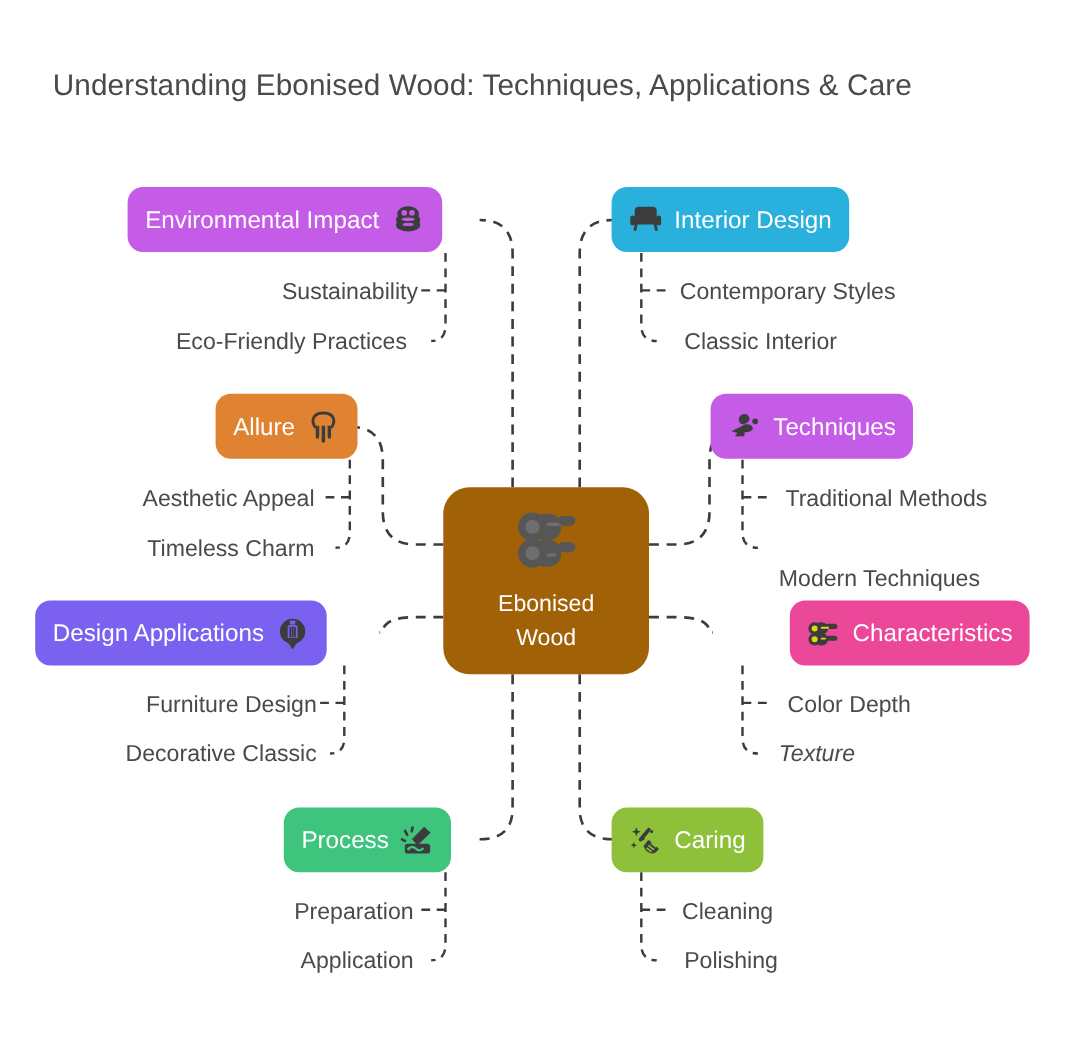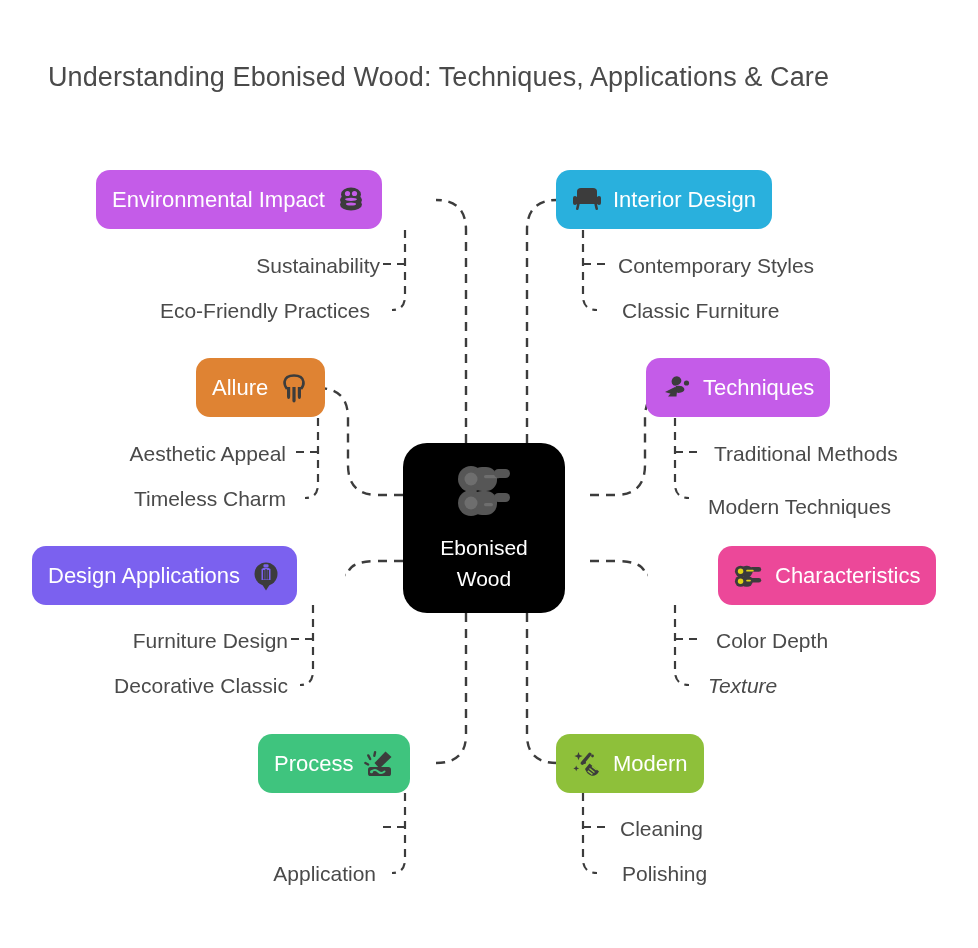--- a/index.html
+++ b/index.html
@@ -36,22 +36,22 @@
     font-size:22px;
     white-space:nowrap;
     line-height:1;
   }
   .node .ic{display:flex;align-items:center;justify-content:center;width:30px;height:30px;flex:0 0 30px;}
   .node .ic svg{display:block;}
 
   #central{
     position:absolute;
     left:403px; top:443px;
-    width:162px; height:170px;
-    background:#000000;
+    width:187px; height:170px;
+    background:#a16207;
     border-radius:24px;
     display:flex;flex-direction:column;
     align-items:center;justify-content:center;
     gap:4px;
   }
   #central .cic{margin-bottom:8px;}
   #central .ctext{
     color:#ffffff;font-size:21px;line-height:1.28;text-align:center;
   }
 
@@ -137,21 +137,21 @@
         <g fill="#565656">
           <rect x="40" y="6" width="16" height="9" rx="4.5"></rect>
           <rect x="40" y="30" width="16" height="9" rx="4.5"></rect>
         </g>
       </svg>
     </span>
     <div class="ctext">Ebonised</div>
     <div class="ctext">Wood</div>
   </div>
 
-  <div class="node" id="n-env" style="left:96px;top:170px;background:#c45ce8;justify-content:space-between;">
+  <div class="node" id="n-env" style="left:116px;top:170px;background:#c45ce8;justify-content:space-between;">
     <span class="label">Environmental Impact</span>
     <span class="ic">
       <svg width="28" height="28" viewBox="0 0 28 28">
         <g fill="#3c3c3c">
           <ellipse cx="14" cy="18.5" rx="11" ry="6"></ellipse>
           <ellipse cx="14" cy="14" rx="11" ry="6"></ellipse>
           <ellipse cx="14" cy="8.5" rx="10" ry="7"></ellipse>
         </g>
         <g fill="#c45ce8">
           <circle cx="10.5" cy="7.5" r="2.6"></circle>
@@ -174,21 +174,21 @@
           <rect x="4.5" y="16" width="2.6" height="7" rx="1.2" transform="rotate(13 5.8 19.5)"></rect>
           <rect x="22.9" y="16" width="2.6" height="7" rx="1.2" transform="rotate(-13 24.2 19.5)"></rect>
           <rect x="1" y="9" width="4" height="9" rx="2"></rect>
           <rect x="25" y="9" width="4" height="9" rx="2"></rect>
         </g>
       </svg>
     </span>
     <span class="label">Interior Design</span>
   </div>
   <div class="sub" style="left:618px;top:255px;">Contemporary Styles</div>
-  <div class="sub" style="left:622px;top:300px;">Classic Furniture</div>
+  <div class="sub" style="left:622px;top:300px;">Classic Interior</div>
 
   <div class="node" id="n-allure" style="left:196px;top:358px;background:#df8333;">
     <span class="label">Allure</span>
     <span class="ic">
       <svg width="24" height="30" viewBox="0 0 24 30">
         <g fill="none" stroke="#3c3c3c" stroke-width="2.6">
           <path d="M5 16 Q2 12 2.6 8.6 Q3.6 2.5 12 2.5 Q20.4 2.5 21.4 8.6 Q22 12 19 16"></path>
         </g>
         <g fill="#3c3c3c">
           <path d="M5 14 L5 23 Q5 26 6.6 26 Q8.2 26 8.2 23 L8.2 14 Z"></path>
@@ -209,21 +209,21 @@
           <path d="M14 12 Q20 11 22 14 Q23.5 17 19 18.6 Q14 20 13 16.6 Q12.4 14 14 12 Z"></path>
           <path d="M13 13 L3 18 L13 21 Q15 19 15 17 Q15 14.5 13 13 Z"></path>
           <path d="M12.5 14.5 L6 22.5 L14.5 22.5 Q15.5 19 14 16.5 Z"></path>
           <circle cx="24.5" cy="9" r="2.6"></circle>
         </g>
       </svg>
     </span>
     <span class="label">Techniques</span>
   </div>
   <div class="sub" style="left:714px;top:443px;">Traditional Methods</div>
-  <div class="sub" style="left:708px;top:496px;">Modern Techniques</div>
+  <div class="sub" style="left:708px;top:516px;">Modern Techniques</div>
 
   <div class="node" id="n-design" style="left:32px;top:546px;background:#7b61ef;">
     <span class="label">Design Applications</span>
     <span class="ic">
       <svg width="26" height="30" viewBox="0 0 26 30">
         <g fill="#3c3c3c">
           <circle cx="13" cy="13" r="11.5"></circle>
           <path d="M13 29.5 L7.6 21 L18.4 21 Z"></path>
         </g>
         <g fill="#7b61ef">
@@ -278,20 +278,21 @@
           <circle cx="7.5" cy="22.7" r="1.5"></circle>
         </g>
         <g fill="#3c3c3c">
           <rect x="4" y="5" width="2.4" height="6.5" rx="1.2" transform="rotate(-28 5.2 8.2)"></rect>
           <rect x="9.5" y="2" width="2.4" height="6" rx="1.2" transform="rotate(12 10.7 5)"></rect>
           <rect x="1.5" y="12" width="2.4" height="5.5" rx="1.2" transform="rotate(-62 2.7 14.7)"></rect>
         </g>
       </svg>
     </span>
   </div>
+  <div class="sub r" style="left:120px;top:818px;width:256px;">Preparation</div>
   <div class="sub r" style="left:120px;top:863px;width:256px;">Application</div>
 
   <div class="node" id="n-caring" style="left:556px;top:734px;background:#8ec03a;">
     <span class="ic">
       <svg width="30" height="30" viewBox="0 0 30 30">
         <g fill="#3c3c3c">
           <rect x="12.4" y="2.2" width="3.4" height="15" rx="1.7" transform="rotate(40 14.1 9.7)"></rect>
           <path d="M17.5 14.5 L27 22.5 Q23.5 28 19 26.5 Q15 25 13 20 Z"></path>
         </g>
         <g stroke="#8ec03a" stroke-width="1.5" fill="none">
@@ -300,18 +301,18 @@
           <line x1="20" y1="17.4" x2="24.6" y2="21"></line>
         </g>
         <g fill="#3c3c3c">
           <path d="M6.5 3 L7.6 6 L10.6 7.1 L7.6 8.2 L6.5 11.2 L5.4 8.2 L2.4 7.1 L5.4 6 Z"></path>
           <path d="M4.2 16.5 L5 18.6 L7.1 19.4 L5 20.2 L4.2 22.3 L3.4 20.2 L1.3 19.4 L3.4 18.6 Z"></path>
           <circle cx="12.5" cy="13.5" r="1.5"></circle>
           <circle cx="20.5" cy="7" r="1.4"></circle>
         </g>
       </svg>
     </span>
-    <span class="label">Modern</span>
+    <span class="label">Caring</span>
   </div>
   <div class="sub" style="left:620px;top:818px;">Cleaning</div>
   <div class="sub" style="left:622px;top:863px;">Polishing</div>
 
 </div>
 
 </body></html>

